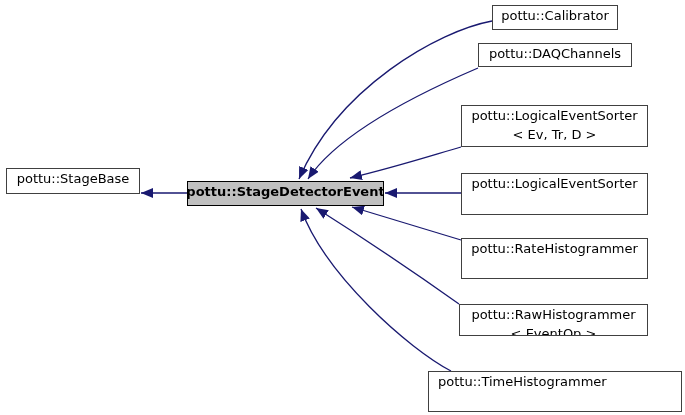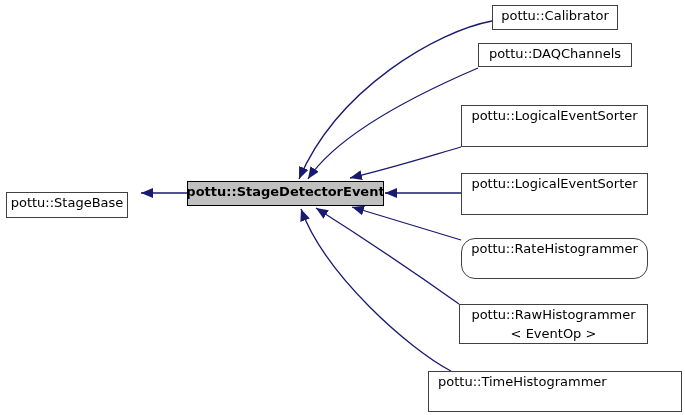--- a/index.html
+++ b/index.html
@@ -73,49 +73,50 @@
     <path class="edge" d="M187,193 L141,193" marker-end="url(#arrow)"></path>
     <path class="edge" d="M492,21 C438,31 338,88 299,179" marker-end="url(#arrow)"></path>
     <path class="edge" d="M478,68 C436,86 342,128 308,179" marker-end="url(#arrow)"></path>
     <path class="edge" d="M461,147 C430,156 396,167 350,178" marker-end="url(#arrow)"></path>
     <path class="edge" d="M461,193 L385,193" marker-end="url(#arrow)"></path>
     <path class="edge" d="M461,240 C427,230 392,219 352,207" marker-end="url(#arrow)"></path>
     <path class="edge" d="M459,304 C421,277 357,234 316,208" marker-end="url(#arrow)"></path>
     <path class="edge" d="M451,371 C409,349 325,275 301,209" marker-end="url(#arrow)"></path>
   </svg>
 
-  <div class="node" style="left:6px; top:192px; width:122px; height:26px;">
+  <div class="node" style="left:6px; top:168px; width:134px; height:26px;">
     <span>pottu::StageBase</span>
   </div>
 
   <div class="node focus" style="left:187px; top:181px; width:197px; height:25px;font-weight:bold;">
     <span>pottu::StageDetectorEvent</span>
   </div>
 
   <div class="node" style="left:492px; top:5px; width:126px; height:25px;">
     <span>pottu::Calibrator</span>
   </div>
 
   <div class="node" style="left:478px; top:43px; width:154px; height:24px;">
     <span>pottu::DAQChannels</span>
   </div>
 
   <div class="node" style="left:461px; top:105px; width:187px; height:42px;">
     <span>pottu::LogicalEventSorter</span>
+    <span>&lt; Ev, Tr, D &gt;</span>
   </div>
 
   <div class="node" style="left:461px; top:173px; width:187px; height:42px;">
     <span>pottu::LogicalEventSorter</span>
   </div>
 
-  <div class="node" style="left:461px; top:238px; width:187px; height:41px;border-radius:14px;">
+  <div class="node" style="left:461px; top:238px; width:187px; height:41px;">
     <span>pottu::RateHistogrammer</span>
   </div>
 
-  <div class="node" style="left:459px; top:304px; width:189px; height:40px;">
+  <div class="node" style="left:459px; top:304px; width:189px; height:32px;">
     <span>pottu::RawHistogrammer</span>
     <span>&lt; EventOp &gt;</span>
   </div>
 
   <div class="node left-align" style="left:428px; top:371px; width:254px; height:41px;">
     <span>pottu::TimeHistogrammer</span>
   </div>
 
 </div>
 

